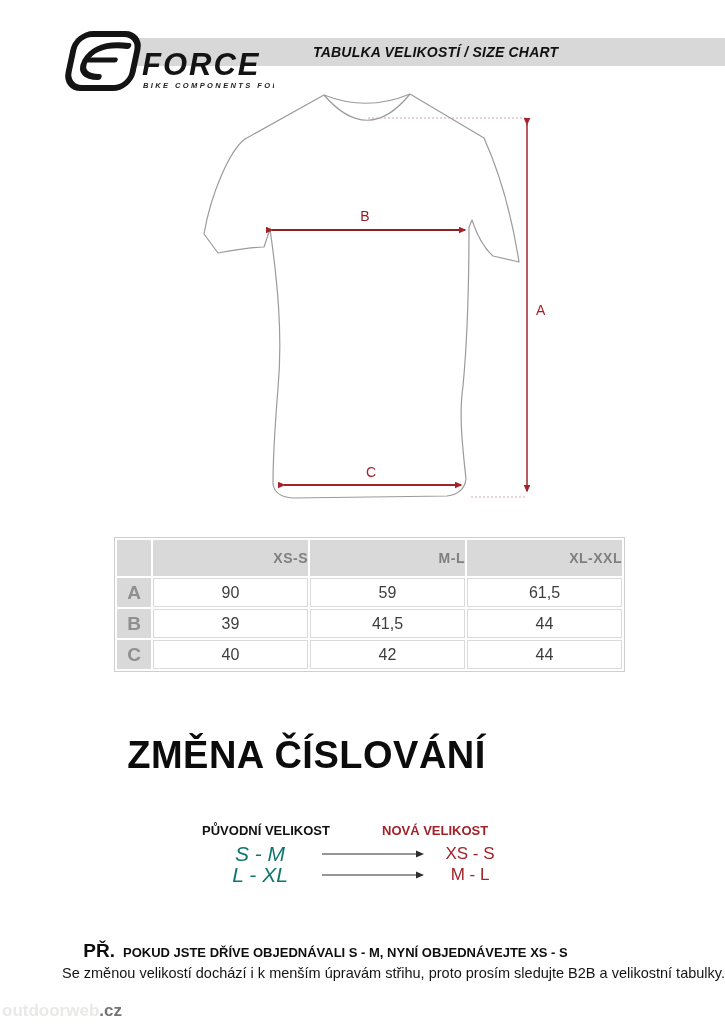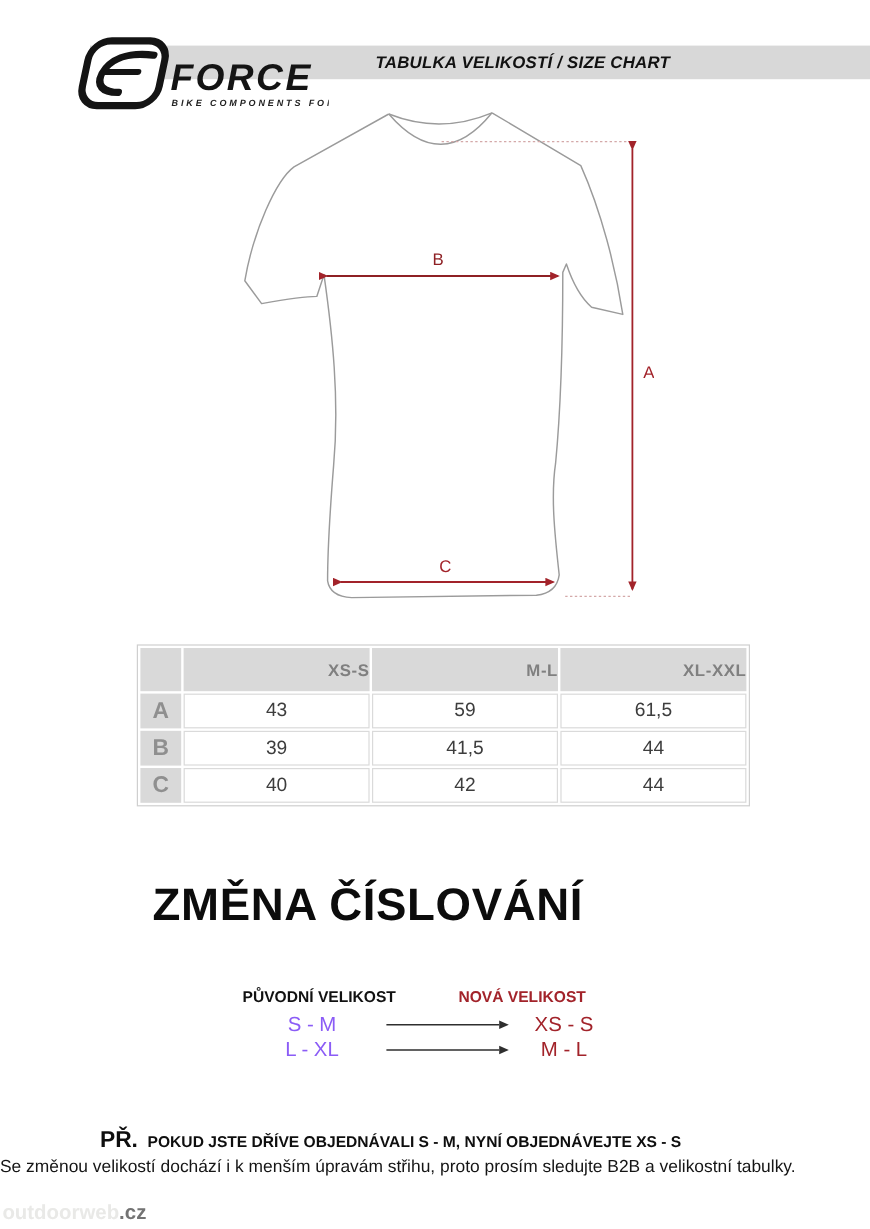--- a/index.html
+++ b/index.html
@@ -28,28 +28,28 @@
   .warning b{color:#1a1a1a;}
   
   .renum-heading{position:absolute;left:0;top:734px;width:613px;text-align:center;
         font-size:38px;font-weight:800;color:#0c0c0c;letter-spacing:.5px;}
   .conv-head-old{position:absolute;left:186px;top:823px;width:160px;text-align:center;
         font-size:13px;font-weight:bold;color:#111;}
   .conv-head-new{position:absolute;left:382px;top:823px;width:160px;text-align:left;
         font-size:13px;font-weight:bold;}
   .conv-rows{position:absolute;left:200px;top:843px;}
   .conv-row{display:flex;align-items:center;height:21px;}
-  .conv-old{width:120px;text-align:center;font-size:17px;color:#8b5cf6;white-space:nowrap;}
+  .conv-old{width:120px;text-align:center;font-size:21px;color:#0f766e;white-space:nowrap;font-style:italic;}
   .conv-arrow{width:105px;height:10px;display:block;}
   .conv-new{width:90px;text-align:center;font-size:17px;white-space:nowrap;}
   
   .example{position:absolute;left:0;top:940px;width:651px;text-align:center;color:#0e0e0e;white-space:nowrap;}
   .example .pr{font-size:19px;font-weight:bold;margin-right:8px;}
   .example .extext{font-size:13px;font-weight:bold;}
-  .note{position:absolute;left:0;top:965px;width:725px;text-align:left;
+  .note{position:absolute;left:0;top:965px;width:725px;text-align:right;
         font-size:14.5px;color:#151515;}
   
   .watermark{position:absolute;left:2px;top:1001px;font-size:17px;font-weight:bold;white-space:nowrap;}
 </style>
 </head>
 <body>
 
 <div class="page">
 
   <div class="topbar"></div>
@@ -103,21 +103,21 @@
   <table class="size-table">
     <tbody>
       <tr>
         <td class="corner"></td>
         <th class="colhead">XS-S</th>
         <th class="colhead">M-L</th>
         <th class="colhead">XL-XXL</th>
       </tr>
       <tr>
         <td class="rowlabel">A</td>
-        <td class="val">43</td>
+        <td class="val">90</td>
         <td class="val">59</td>
         <td class="val">61,5</td>
       </tr>
       <tr>
         <td class="rowlabel">B</td>
         <td class="val">39</td>
         <td class="val">41,5</td>
         <td class="val">44</td>
       </tr>
       <tr>

